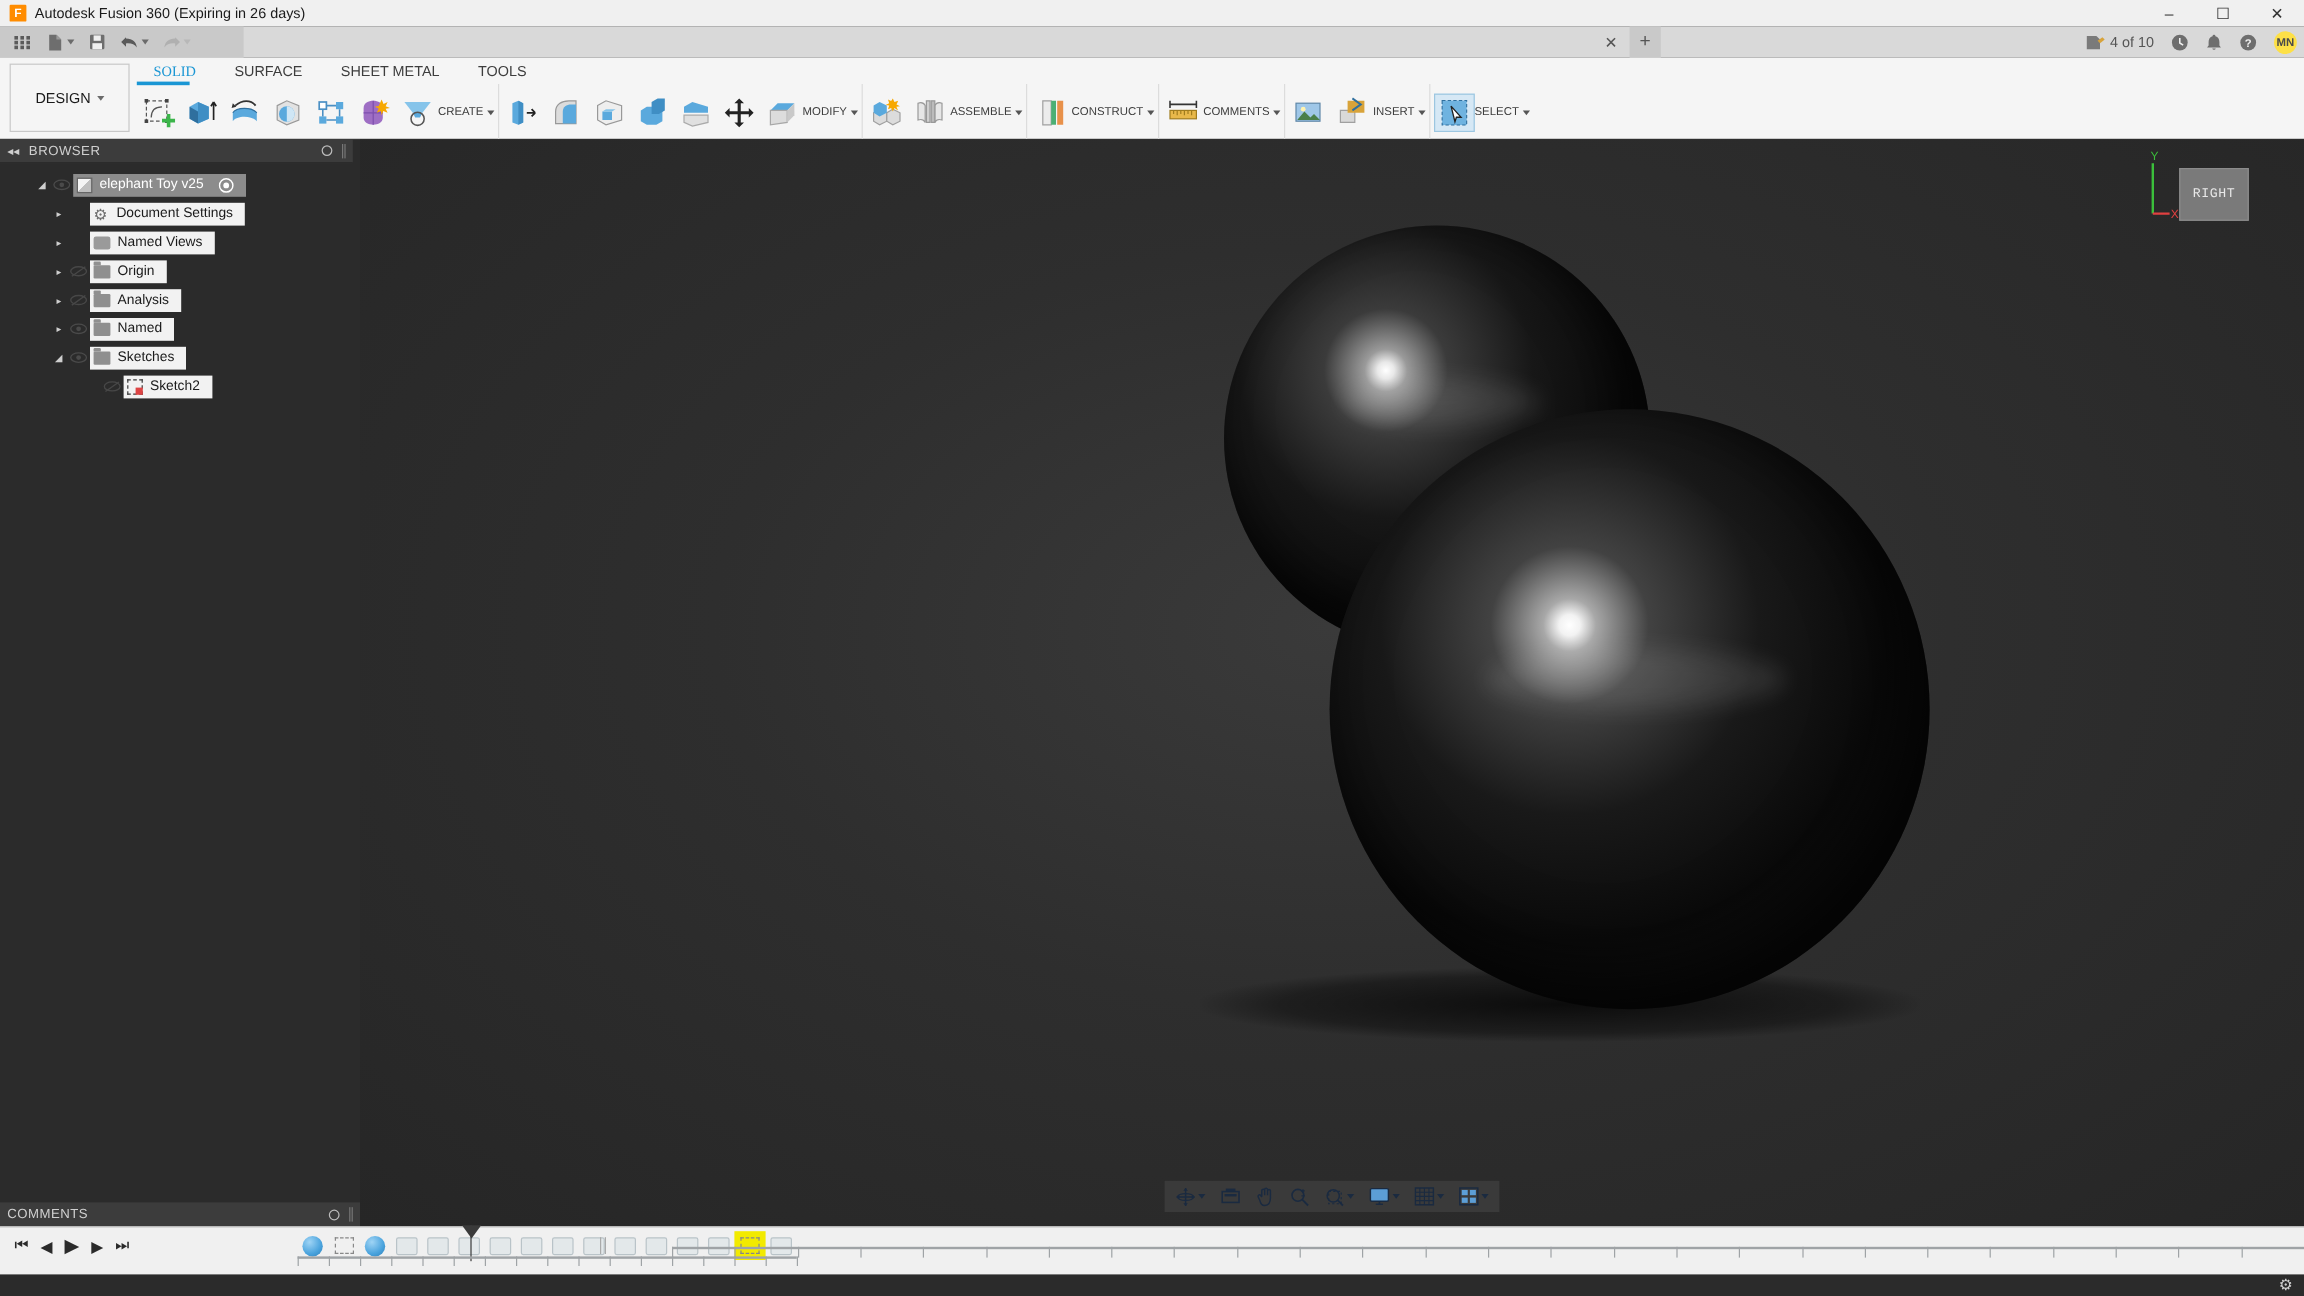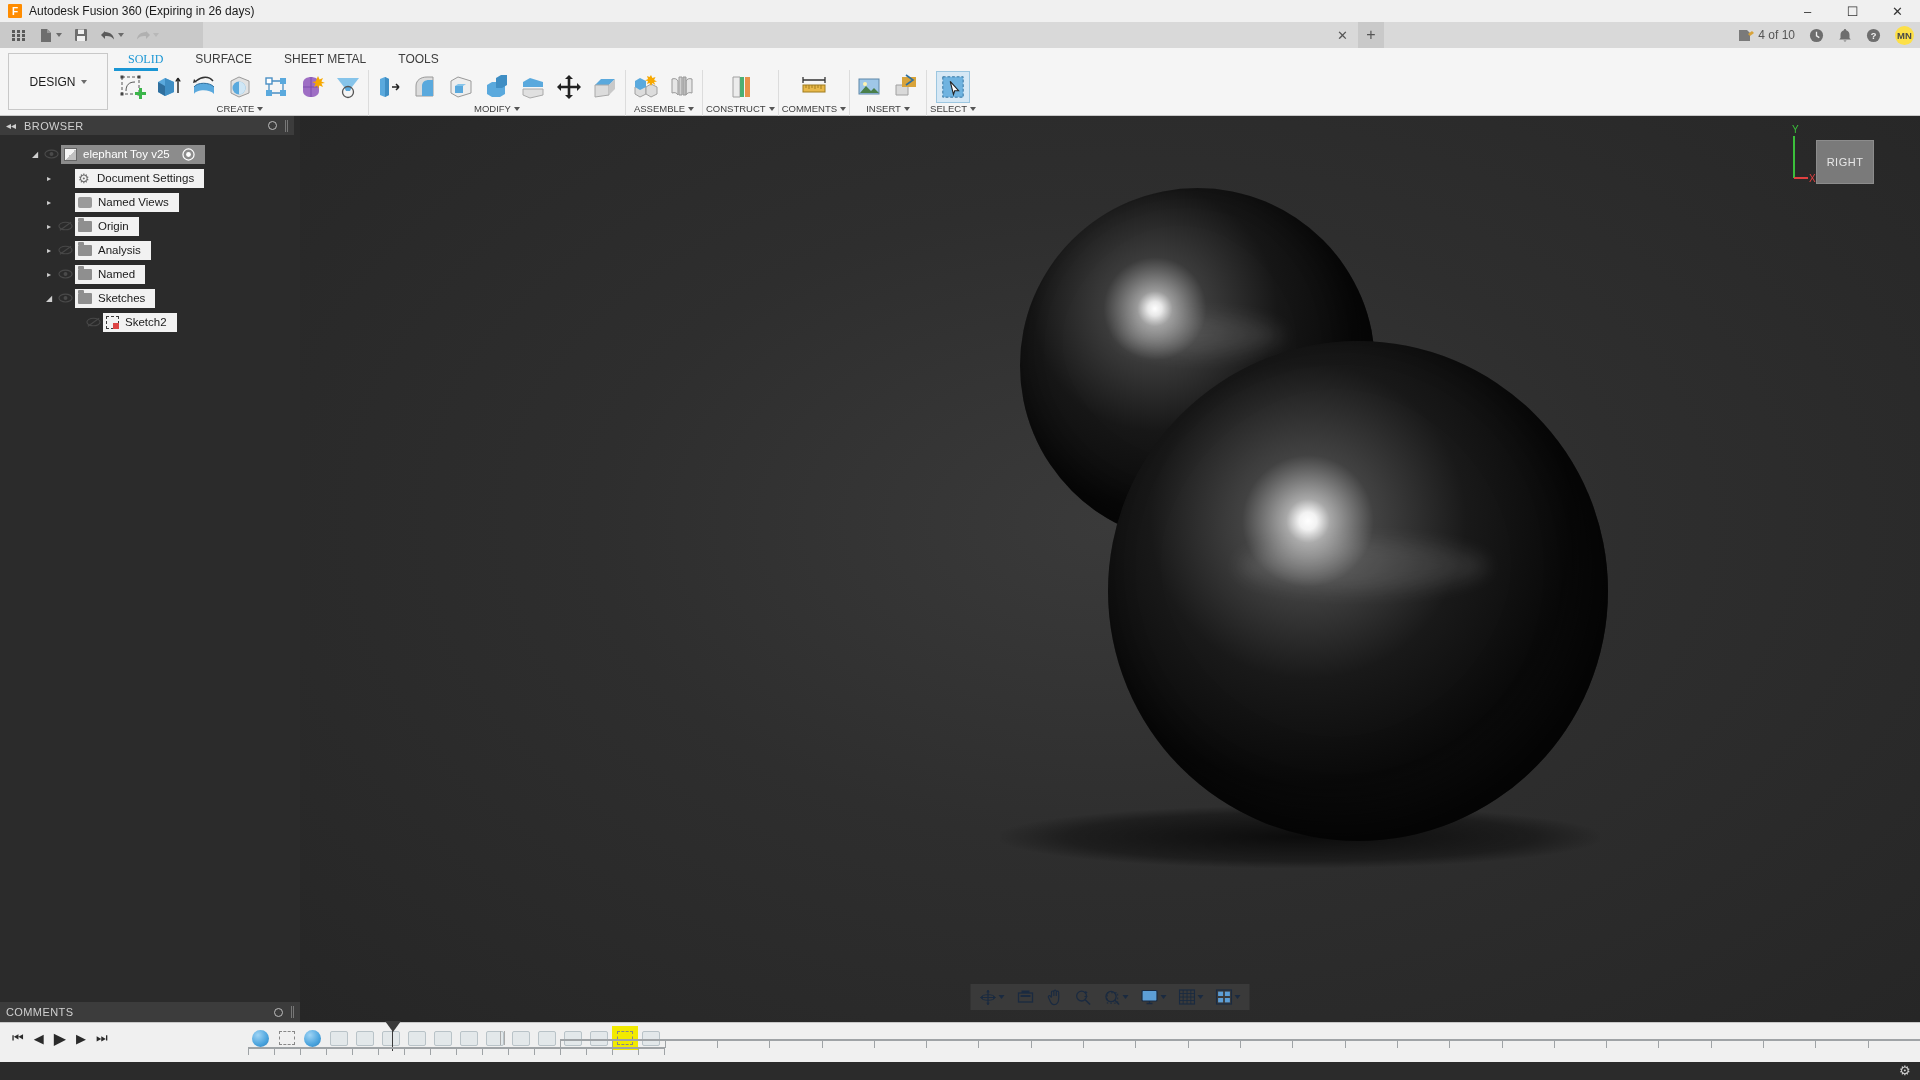--- a/index.html
+++ b/index.html
@@ -63,21 +63,21 @@
   #ribbon{ height:68px; background:#f5f5f5; display:flex; position:relative; border-bottom:1px solid #c9c9c9;}
   #designbox{
     width:100px;height:57px;margin:5px 8px 0 8px;border:1px solid #c8c8c8;background:#f5f5f5;
     display:flex;align-items:center;justify-content:center;gap:5px;color:#1a1a1a;font-size:12px;
   }
   #tabsrow{ position:absolute; left:112px; top:0; display:flex; align-items:center; height:22px;}
   .rtab{ padding:0 16px;font-size:12px;color:#3d3d3d;height:22px;display:flex;align-items:center;}
   .rtab.active{ color:#1a96d4;font-family:Liberation Serif, serif; }
   #activeunder{ position:absolute; left:114px; top:20px; width:44px; height:3px; background:#1a96d4;}
   #rgroups{ position:absolute; left:112px; top:22px; display:flex; height:46px; align-items:flex-start;}
-  .rgroup{ display:flex; flex-direction:column; align-items:center; position:relative;
+  .rgroup{ display:flex; flex-direction:row; align-items:center; position:relative;
            border-right:1px solid #dcdcdc; padding:0 3px; height:46px;}
   .rgroup:last-child{border-right:none;}
   .ricons{ display:flex; align-items:flex-start; gap:2px; height:32px; padding-top:1px;}
   .ricon{ width:34px;height:32px;display:flex;align-items:center;justify-content:center;cursor:pointer;}
   .ricon.sel{ background:#d6e8f5; border:1px solid #9cc6e0;}
   .rlabel{ font-size:9.5px;color:#3d3d3d;display:flex;align-items:center;gap:3px;margin-top:1px;}
   .rlabel .caret{border-top-color:#555;}
 
   
   #main{ position:absolute; left:0; top:116px; right:0; bottom:58px; background:#2b2b2b;}
@@ -101,21 +101,21 @@
   .gear{ width:13px;height:13px;color:#6e6e6e;font-size:13px;line-height:13px;}
   .cam{ width:14px;height:11px;background:#9a9a9a;border-radius:2px;}
   .sk-ico{ width:13px;height:13px;border:1px dashed #3a3a3a;position:relative;}
   .sk-ico:after{content:"";position:absolute;right:-1px;bottom:-1px;width:6px;height:6px;background:#d44;}
 
   
   #viewport{ position:absolute; left:300px; top:0; right:0; bottom:0;
              background:radial-gradient(ellipse at 50% 45%, #3a3a3a 0%, #2e2e2e 45%, #262626 100%); }
   #viewcube{ position:absolute; right:46px; top:24px; width:58px;height:44px;
              background:#7a7a7a; color:#e8e8e8; display:flex;align-items:center;justify-content:center;
-             font-size:11px; letter-spacing:.5px; border:1px solid #8c8c8c;}
+             font-size:11px; letter-spacing:.5px; border:1px solid #8c8c8c;font-family:Liberation Mono, monospace;}
   #axis{ position:absolute; right:104px; top:8px; width:42px;height:58px;}
   #shadow{ position:absolute; left:700px; top:690px; width:600px;height:62px;
            background:radial-gradient(ellipse at center, rgba(0,0,0,.75) 0%, rgba(0,0,0,.35) 55%, rgba(0,0,0,0) 72%);}
   .sphere{ position:absolute; border-radius:50%; }
   #sph-small{
     left:720px; top:72px; width:355px;height:355px;
     background:radial-gradient(circle at 38% 34%, #ffffff 0%, #e8e8e8 2.2%, #9a9a9a 5.5%, #3b3b3b 16%, #171717 38%, #0b0b0b 62%, #141414 86%, #2a2a2a 100%);
     box-shadow: inset -18px -24px 50px rgba(0,0,0,.85);
   }
   #sph-big{

